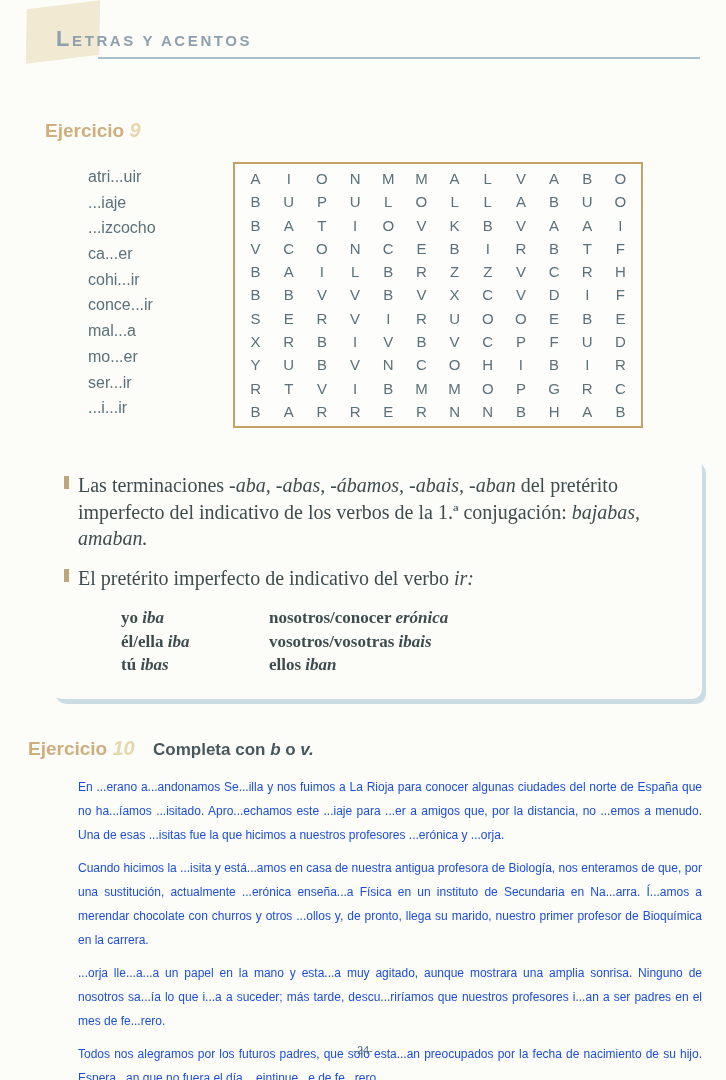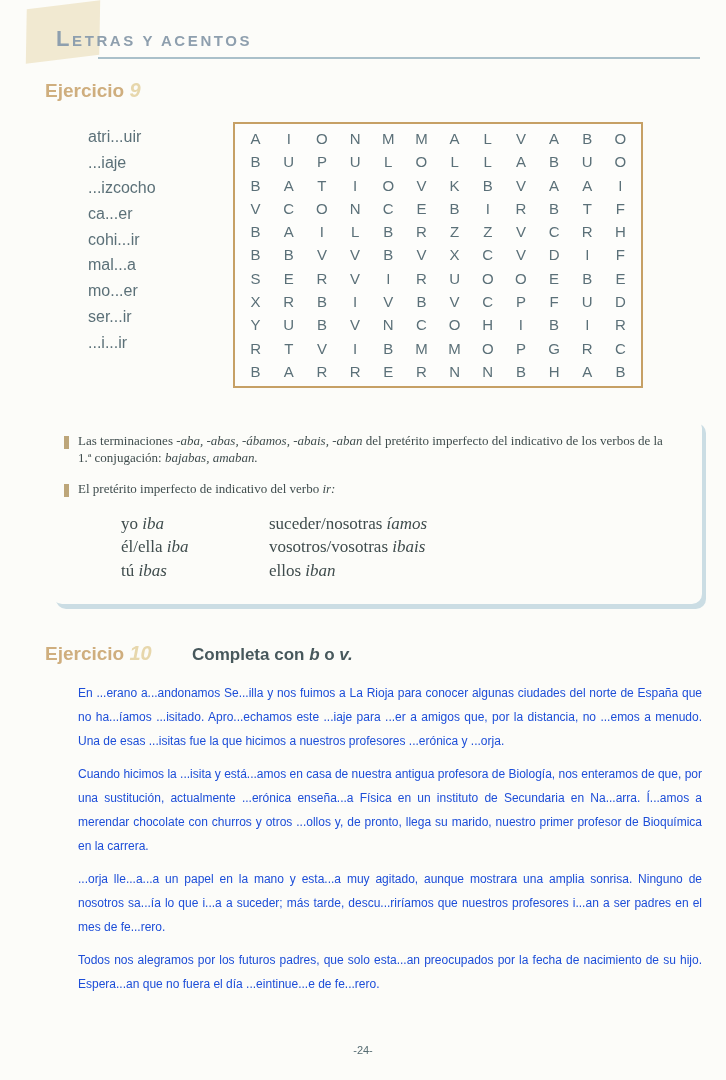--- a/index.html
+++ b/index.html
@@ -28,22 +28,22 @@
     text-transform: uppercase;
   }
   .page-title::first-letter { font-size: 22px; }
   .header-rule {
     margin: 5px 0 0 98px;
     width: 602px; height: 2px;
     background: #aac0ca;
   }
   
   .ex-heading { display: flex; align-items: flex-start; }
-  .ex9-heading { margin: 20px 0 0 45px; }
-  .ex10-heading { margin: 38px 0 0 45px; gap: 22px; }
+  .ex9-heading { margin: 60px 0 0 45px; }
+  .ex10-heading { margin: 38px 0 0 28px; }
   .ex-title { flex: none; width: 125px; font-size: 19px; font-weight: bold; color: #cfae7e; }
   .ex-num { font-style: italic; color: #e7d7ac; font-size: 20px; }
   .ex-instruction {
     margin: 1px 0 0 0; max-width: 522px;
     font-size: 17px; font-weight: bold;
     color: #47585c; line-height: 1.38;
   }
   .ex-instruction em { font-style: italic; }
   
   .ex9-body { display: flex; margin: 20px 0 0 88px; }
@@ -71,34 +71,34 @@
     margin: 30px 0 0 52px;
     width: 650px;
     border-radius: 10px;
     box-shadow: 4px 5px 0 #cbdde4;
     padding: 14px 26px 22px 12px;
     background: #fcfcf9;
   }
   .bullet {
     display: flex;
     font-family: "Liberation Serif", serif;
-    font-size: 13px; color: #3f4c4d;
+    font-size: 20px; color: #3f4c4d;
     line-height: 1.33;
     margin: 0 0 13px 0;
   }
   .bullet .marker { flex: none; width: 5px; height: 13px; background: #bda67a; margin: 4px 9px 0 0; }
   .bullet em { font-style: italic; }
   .conjugation {
     display: flex;
     margin: 15px 0 0 57px;
     font-family: "Liberation Serif", serif;
     font-size: 17px; color: #3f4c4d;
   }
   .conj-col1 { width: 148px; }
-  .conj-row { line-height: 23.5px; }
+  .conj-row { line-height: 23.5px; font-weight: bold; }
   .conj-row em { font-style: italic; }
   
   .body-para {
     margin: 9px 24px 0 78px;
     width: 624px;
     text-align: justify;
     font-size: 12px;
     line-height: 24px;
     color: #1d4ed8;
   }
@@ -126,20 +126,21 @@
     <div class="ex-heading ex9-heading">
       <div class="ex-title"><span>Ejercicio</span> <span class="ex-num">9</span></div>
     </div>
     <div class="ex9-body">
       <ul class="word-list">
           <li>atri...uir</li>
           <li>...iaje</li>
           <li>...izcocho</li>
           <li>ca...er</li>
           <li>cohi...ir</li>
+          <li>conce...ir</li>
           <li>mal...a</li>
           <li>mo...er</li>
           <li>ser...ir</li>
           <li>...i...ir</li>
         </ul>
       <div class="letter-grid">
           <span>A</span>
           <span>I</span>
           <span>O</span>
           <span>N</span>
@@ -284,21 +285,21 @@
       <span class="marker"></span>
       <span><span>El pretérito imperfecto de indicativo del verbo </span><em>ir:</em></span>
     </div>
     <div class="conjugation">
       <div class="conj-col1">
         <div class="conj-row"><span>yo </span><em>iba</em></div>
         <div class="conj-row"><span>él/ella </span><em>iba</em></div>
         <div class="conj-row"><span>tú </span><em>ibas</em></div>
       </div>
       <div class="conj-col2">
-        <div class="conj-row"><span>suceder/nosotras </span><em>íamos</em></div>
+        <div class="conj-row"><span>nosotros/conocer </span><em>erónica</em></div>
         <div class="conj-row"><span>vosotros/vosotras </span><em>ibais</em></div>
         <div class="conj-row"><span>ellos </span><em>iban</em></div>
       </div>
     </div>
   </div>
 
   <section>
     <div class="ex-heading ex10-heading">
       <div class="ex-title"><span>Ejercicio</span> <span class="ex-num">10</span></div>
       <p class="ex-instruction"><span>Completa con </span><em>b</em><span> o </span><em>v.</em></p>

